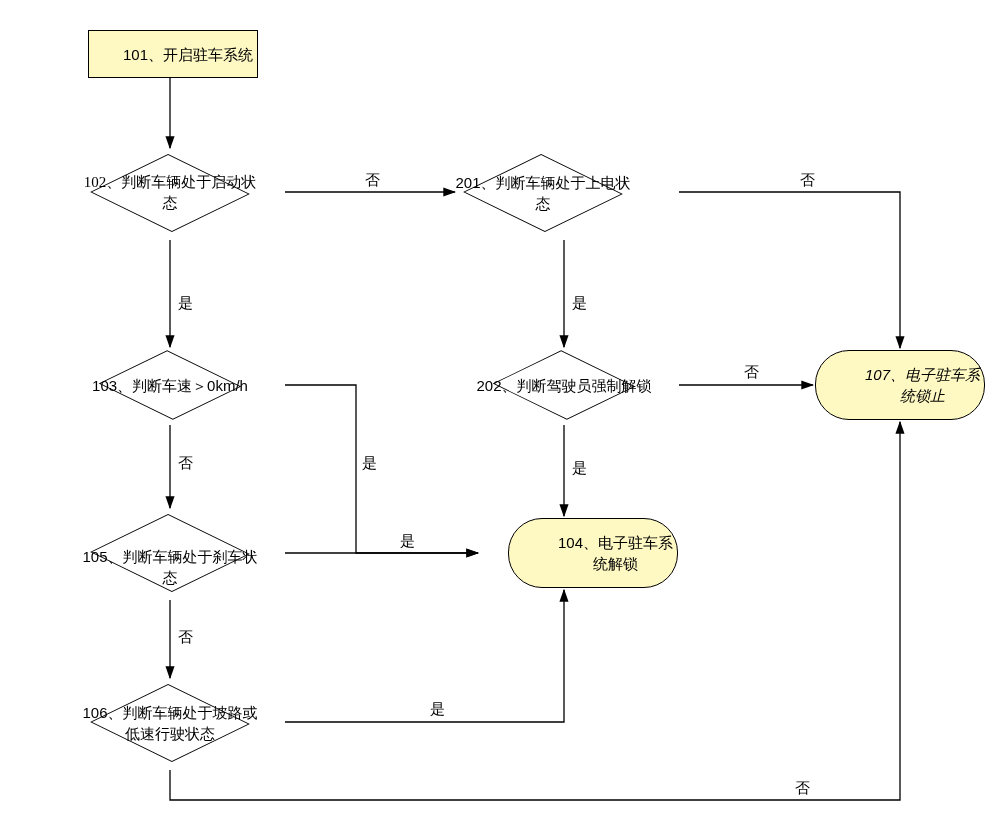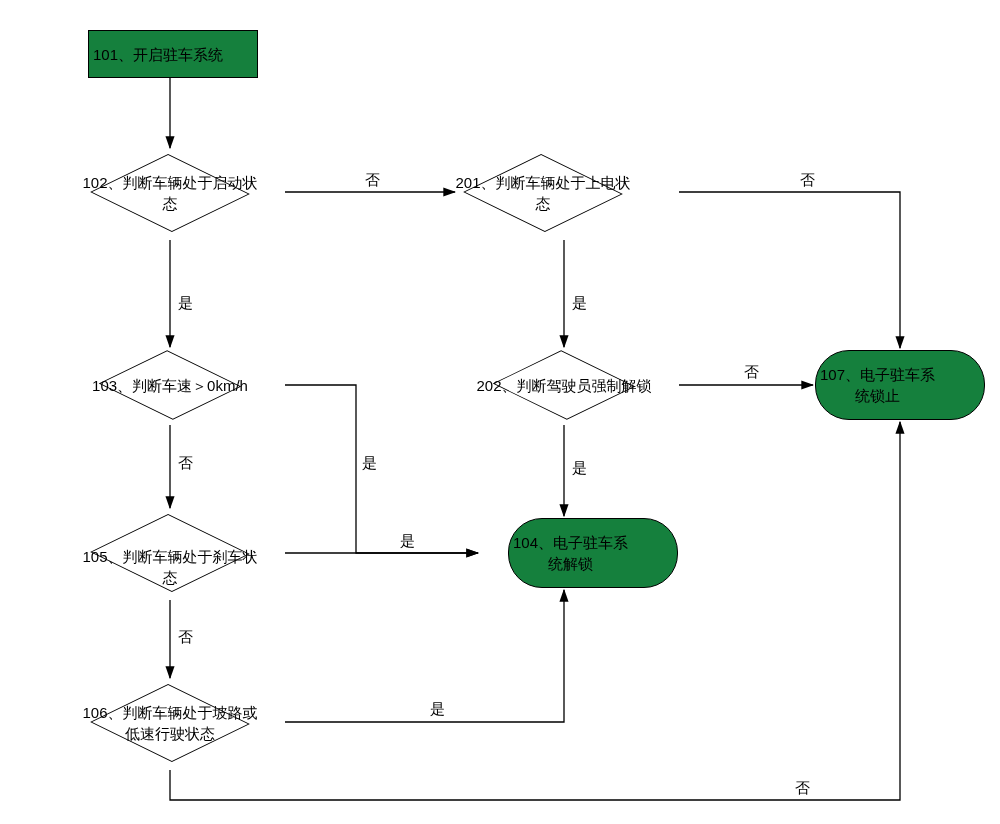--- a/index.html
+++ b/index.html
@@ -8,24 +8,24 @@
     padding: 0;
     font-family: "SimSun", "Microsoft YaHei", sans-serif;
     background: #fff;
     width: 1000px;
     height: 824px;
     position: relative;
   }
   .node {
     position: absolute;
     border: 1.5px solid #000;
-    background: #15803d;
+    background: #fef9c3;
     display: flex;
     align-items: center;
-    justify-content: flex-start;
+    justify-content: flex-end;
     text-align: center;
     font-size: 15px;
     line-height: 1.4;
     padding: 4px;
     z-index: 10;
   }
   .rect { }
   .diamond-wrap {
     position: absolute;
     z-index: 10;
@@ -64,21 +64,21 @@
 </head>
 <body>
 
 <div class="node rect" style="left:88px; top:30px; width:170px; height:48px;">
   <span>101、开启驻车系统</span>
 </div>
 
 <div class="diamond-wrap" style="left:55px; top:138px; width:230px; height:110px;">
   <div class="diamond-shape" style="top:14px; bottom:14px; left:72px; right:72px;"></div>
   <div class="diamond-text">
-      <span style="white-space:pre-line;">102、判断车辆处于启动状
+      <span style="white-space:pre-line;font-family:Liberation Serif, serif;">102、判断车辆处于启动状
 态</span>
     </div>
 </div>
 
 <div class="diamond-wrap" style="left:428px; top:138px; width:230px; height:110px;">
   <div class="diamond-shape" style="top:14px; bottom:14px; left:72px; right:72px;"></div>
   <div class="diamond-text">
       <span style="white-space:pre-line;">201、判断车辆处于上电状
 态</span>
     </div>
@@ -113,21 +113,21 @@
 低速行驶状态</span>
     </div>
 </div>
 
 <div class="node rounded" style="left:508px; top:518px; width:170px; height:70px;">
   <span style="white-space:pre-line;">104、电子驻车系
 统解锁</span>
 </div>
 
 <div class="node rounded" style="left:815px; top:350px; width:170px; height:70px;">
-  <span style="white-space:pre-line;">107、电子驻车系
+  <span style="white-space:pre-line;font-style:italic;">107、电子驻车系
 统锁止</span>
 </div>
 
 <svg class="edges">
   <defs>
     <marker id="arrow" markerWidth="10" markerHeight="10" refX="9" refY="3.5" orient="auto">
       <polygon points="0 0, 10 3.5, 0 7" fill="#000"></polygon>
     </marker>
   </defs>
 

